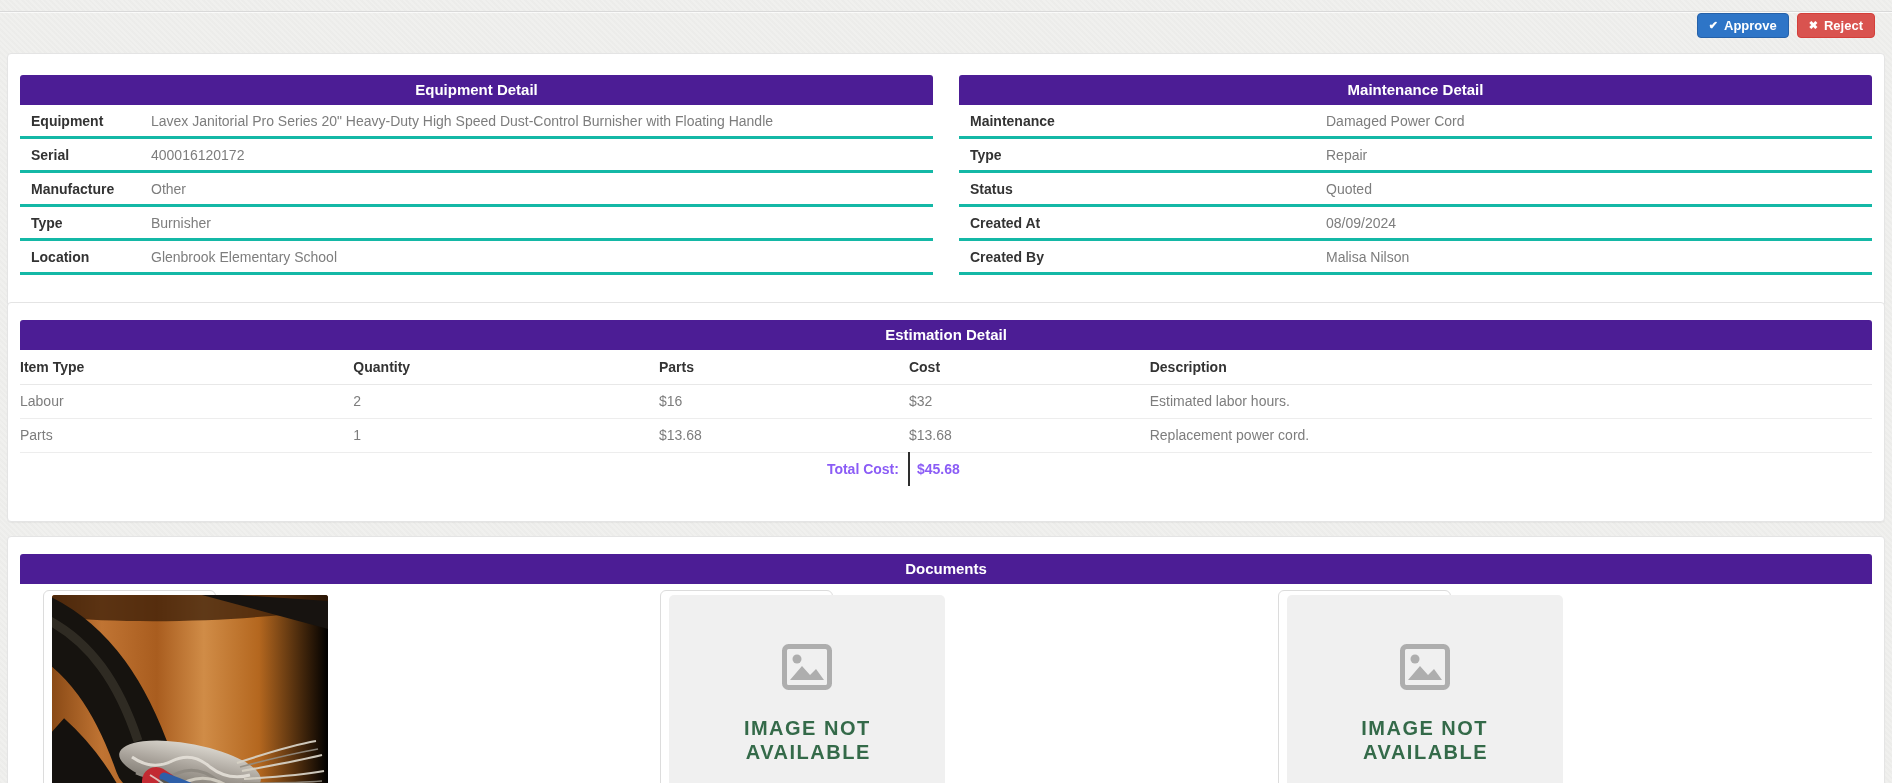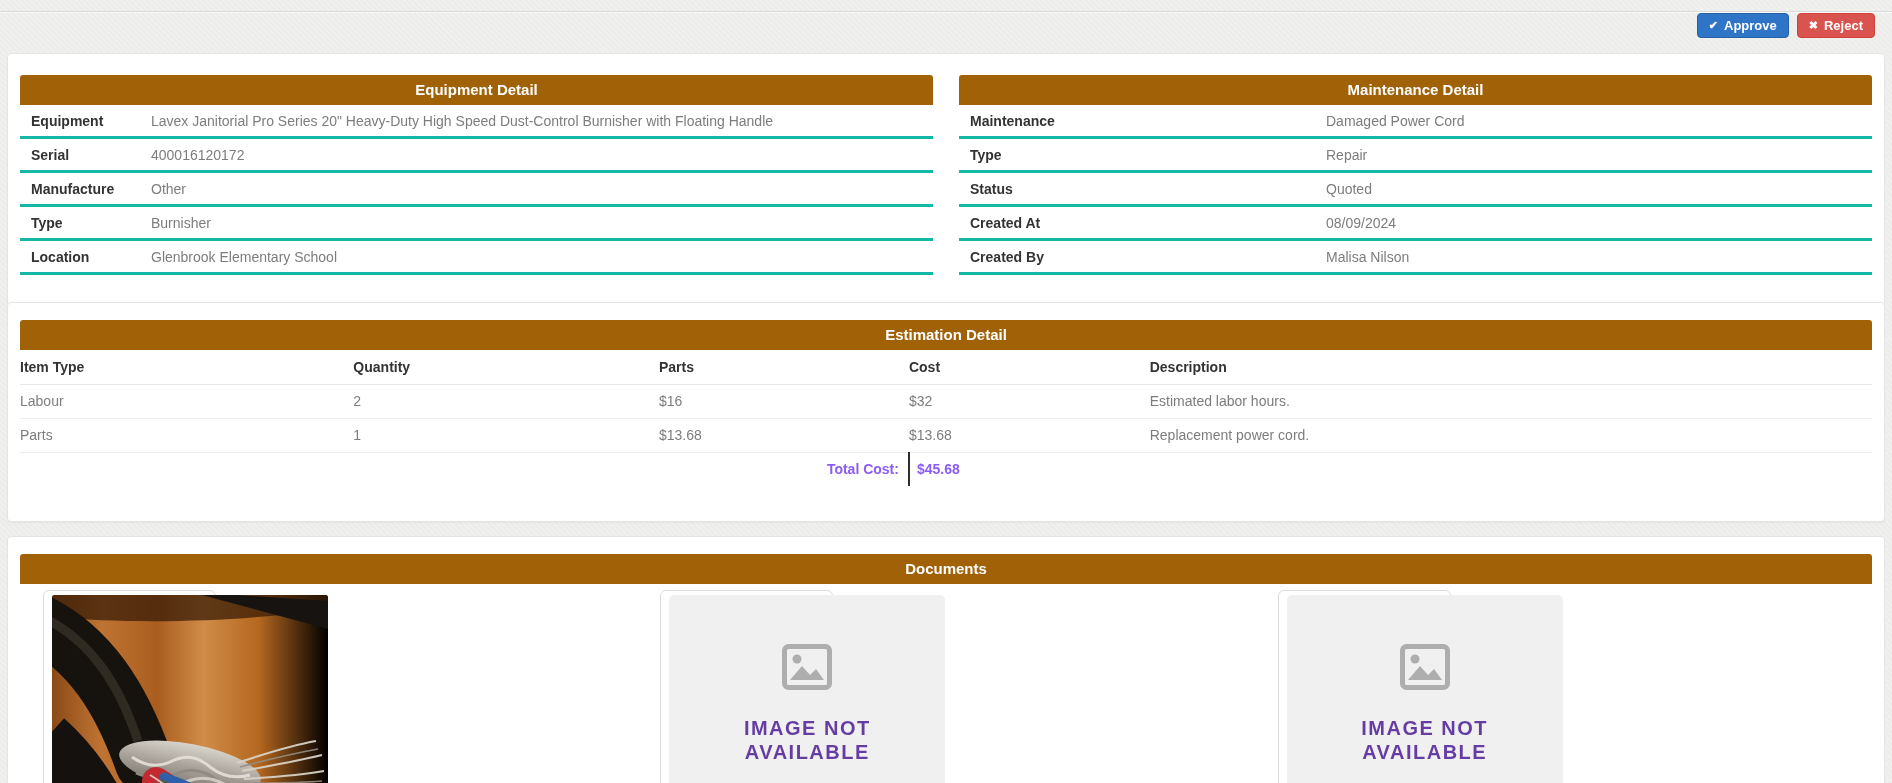--- a/index.html
+++ b/index.html
@@ -30,21 +30,21 @@
   .card {
     position:absolute; left:7px; width:1878px;
     background:#fff; border:1px solid #e4e4e4; border-radius:4px;
     box-shadow:0 1px 1px rgba(0,0,0,.04);
   }
   .card1 { top:53px;  height:254px; padding:21px 12px 0; }
   .card2 { top:302px; height:220px; padding:17px 12px 0; }
   .card3 { top:536px; height:260px; padding:17px 12px 0; }
 
   .panel-header {
-    background:#a16207; color:#fff; text-align:center;
+    background:#4c1d95; color:#fff; text-align:center;
     height:30px; line-height:30px; font-size:15px; font-weight:bold;
     border-radius:3px 3px 0 0;
   }
   .two-col { display:flex; gap:26px; }
   .two-col > .panel { flex:1 1 0; }
 
   .kv-row { display:flex; align-items:center; height:34px; border-bottom:3px solid #14b8a6; font-size:14px; }
   .kv-label { font-weight:bold; color:#333; padding-left:11px; flex:0 0 auto; }
   .panel-left  .kv-label { width:131px; }
   .panel-right .kv-label { width:367px; }
@@ -71,22 +71,22 @@
   .doc-media { position:absolute; left:32px; top:5px; width:276px; cursor:pointer; }
   .doc-photo { height:290px; border-radius:3px; overflow:hidden; background:#b96a28; }
   .doc-photo svg { display:block; }
   .doc-placeholder {
     height:285px; background:#f0f0f0; border-radius:5px;
     display:flex; flex-direction:column; align-items:center;
     padding-top:49px;
   }
   .ph-icon { margin-bottom:26px; }
   .ph-text {
-    color:#4c1d95; font-size:20px; letter-spacing:1.5px;
-    text-align:center; line-height:24px; font-weight:bold; opacity:.85;
+    color:#14532d; font-size:20px; letter-spacing:1.5px;
+    text-align:right; line-height:24px; font-weight:bold; opacity:.85;
   }
 </style>
 </head>
 <body>
 
 <div class="topbar"></div>
 
 <div class="actions">
   <button class="btn btn-approve">
     <span class="icon">✔</span>

